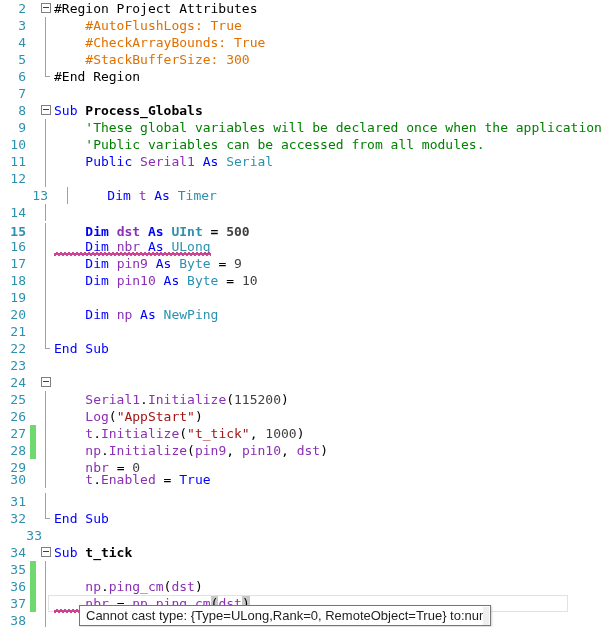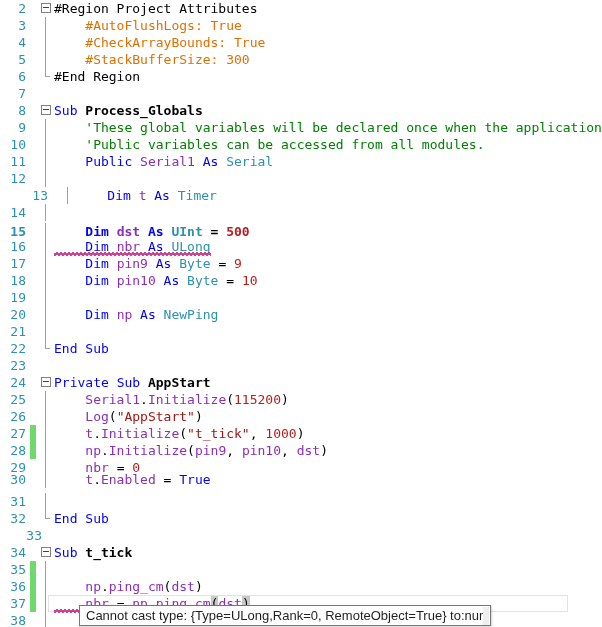--- a/index.html
+++ b/index.html
@@ -108,21 +108,21 @@
     white-space: pre;
   }
 
   
   .kw   { color: #0000ff; }            
   .kwb  { color: #000000; font-weight: bold; }  
   .cmt  { color: #008000; }            
   .attr { color: #e07000; }            
   .var  { color: #8b2fb5; }            
   .typ  { color: #2b91af; }            
-  .num  { color: #b91c1c; }            
+  .num  { color: #404040; }            
   .str  { color: #a31515; }            
   .pun  { color: #000000; }            
   .reg  { color: #000000; }            
 
   
   .brk {
     background: #c8c8c8;
   }
 
   
@@ -207,21 +207,21 @@
       <div class="row" style="top: 204px; position: absolute; left: 0px; width: 602px;"><span class="lineno">14</span><div class="foldcol"><span class="foldline"></span></div><span class="code"></span></div>
       <div class="row" style="top: 223px; position: absolute; left: 0px; width: 584px; font-weight: bold;"><span class="lineno">15</span><div class="foldcol"><span class="foldline"></span></div><span class="code">    <span class="kw">Dim</span> <span class="var">dst</span> <span class="kw">As</span> <span class="typ">UInt</span> <span class="pun">=</span> <span class="num">500</span></span></div>
       <div class="row" style="top: 238px; position: absolute; left: 0px; width: 506px;"><span class="lineno">16</span><div class="foldcol"><span class="foldline"></span></div><span class="code"><span class="squig">    <span class="kw">Dim</span> <span class="var">nbr</span> <span class="kw">As</span> <span class="typ">ULong</span></span></span></div>
       <div class="row" style="top: 255px; position: absolute; left: 0px; width: 602px;"><span class="lineno">17</span><div class="foldcol"><span class="foldline"></span></div><span class="code">    <span class="kw">Dim</span> <span class="var">pin9</span> <span class="kw">As</span> <span class="typ">Byte</span> <span class="pun">=</span> <span class="num">9</span></span></div>
       <div class="row" style="top: 272px; position: absolute; left: 0px; width: 602px;"><span class="lineno">18</span><div class="foldcol"><span class="foldline"></span></div><span class="code">    <span class="kw">Dim</span> <span class="var">pin10</span> <span class="kw">As</span> <span class="typ">Byte</span> <span class="pun">=</span> <span class="num">10</span></span></div>
       <div class="row" style="top: 289px; position: absolute; left: 0px; width: 602px;"><span class="lineno">19</span><div class="foldcol"><span class="foldline"></span></div><span class="code"></span></div>
       <div class="row" style="top: 306px; position: absolute; left: 0px; width: 602px;"><span class="lineno">20</span><div class="foldcol"><span class="foldline"></span></div><span class="code">    <span class="kw">Dim</span> <span class="var">np</span> <span class="kw">As</span> <span class="typ">NewPing</span></span></div>
       <div class="row" style="top: 323px; position: absolute; left: 0px; width: 602px;"><span class="lineno">21</span><div class="foldcol"><span class="foldline"></span></div><span class="code"></span></div>
       <div class="row" style="top: 340px; position: absolute; left: 0px; width: 602px;"><span class="lineno">22</span><div class="foldcol"><span class="foldline tail"></span></div><span class="code"><span class="kw">End</span> <span class="kw">Sub</span></span></div>
       <div class="row" style="top: 357px; position: absolute; left: 0px; width: 602px;"><span class="lineno">23</span><div class="foldcol"></div><span class="code"></span></div>
-      <div class="row" style="top: 374px; position: absolute; left: 0px; width: 602px;"><span class="lineno">24</span><div class="foldcol"><span class="foldbox"></span></div><span class="code"><span class="kw">Private</span> <span class="kw">Sub</span> <span class="kwb">AppStart</span></span></div>
+      <div class="row" style="top: 374px; position: absolute; left: 0px; width: 602px;"><span class="lineno">24</span><div class="foldcol"><span class="foldbox"></span></div></div>
       <div class="row" style="top: 391px; position: absolute; left: 0px; width: 602px;"><span class="lineno">25</span><div class="foldcol"><span class="foldline"></span></div><span class="code">    <span class="var">Serial1</span><span class="pun">.</span><span class="var">Initialize</span><span class="pun">(</span><span class="num">115200</span><span class="pun">)</span></span></div>
       <div class="row" style="top: 408px; position: absolute; left: 0px; width: 602px;"><span class="lineno">26</span><div class="foldcol"><span class="foldline"></span></div><span class="code">    <span class="var">Log</span><span class="pun">(</span><span class="str">"AppStart"</span><span class="pun">)</span></span></div>
       <div class="row" style="top: 425px; position: absolute; left: 0px; width: 602px;"><span class="lineno">27</span><div class="changebar"></div><div class="foldcol"><span class="foldline"></span></div><span class="code">    <span class="var">t</span><span class="pun">.</span><span class="var">Initialize</span><span class="pun">(</span><span class="str">"t_tick"</span><span class="pun">,</span> <span class="num">1000</span><span class="pun">)</span></span></div>
       <div class="row" style="top: 442px; position: absolute; left: 0px; width: 602px;"><span class="lineno">28</span><div class="changebar"></div><div class="foldcol"><span class="foldline"></span></div><span class="code">    <span class="var">np</span><span class="pun">.</span><span class="var">Initialize</span><span class="pun">(</span><span class="var">pin9</span><span class="pun">,</span> <span class="var">pin10</span><span class="pun">,</span> <span class="var">dst</span><span class="pun">)</span></span></div>
       <div class="row" style="top: 459px; position: absolute; left: 0px; width: 602px;"><span class="lineno">29</span><div class="foldcol"><span class="foldline"></span></div><span class="code">    <span class="var">nbr</span> <span class="pun">=</span> <span class="num">0</span></span></div>
       <div class="row" style="top: 471px; position: absolute; left: 0px; width: 602px;"><span class="lineno">30</span><div class="foldcol"><span class="foldline"></span></div><span class="code">    <span class="var">t</span><span class="pun">.</span><span class="var">Enabled</span> <span class="pun">=</span> <span class="kw">True</span></span></div>
       <div class="row" style="top: 493px; position: absolute; left: 0px; width: 602px;"><span class="lineno">31</span><div class="foldcol"><span class="foldline"></span></div><span class="code"></span></div>
       <div class="row" style="top: 510px; position: absolute; left: 0px; width: 602px;"><span class="lineno">32</span><div class="foldcol"><span class="foldline tail"></span></div><span class="code"><span class="kw">End</span> <span class="kw">Sub</span></span></div>
       <div class="row" style="top: 527px; position: absolute; left: 0px; width: 602px; margin-left: 16px;"><span class="lineno">33</span><div class="foldcol"></div><span class="code"></span></div>
       <div class="row" style="top: 544px; position: absolute; left: 0px; width: 602px;"><span class="lineno">34</span><div class="foldcol"><span class="foldbox"></span></div><span class="code"><span class="kw">Sub</span> <span class="kwb">t_tick</span></span></div>

